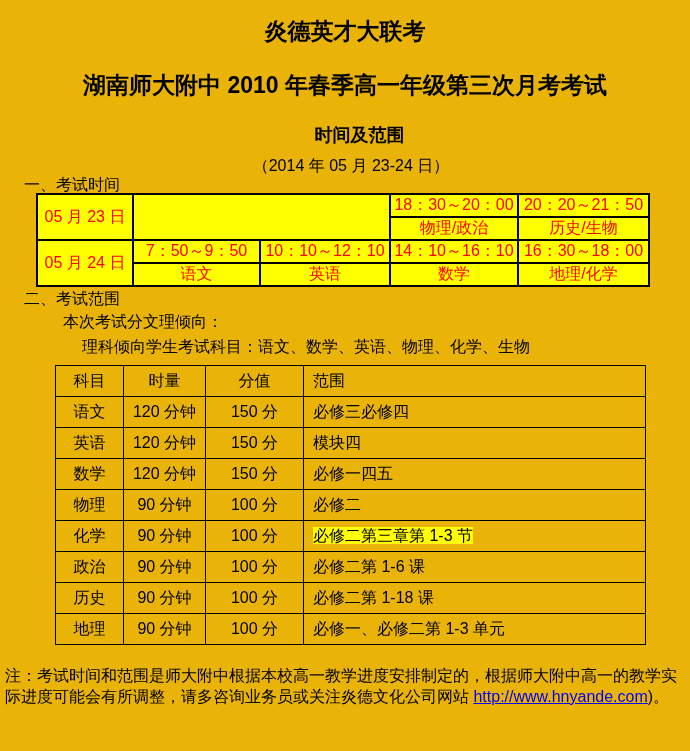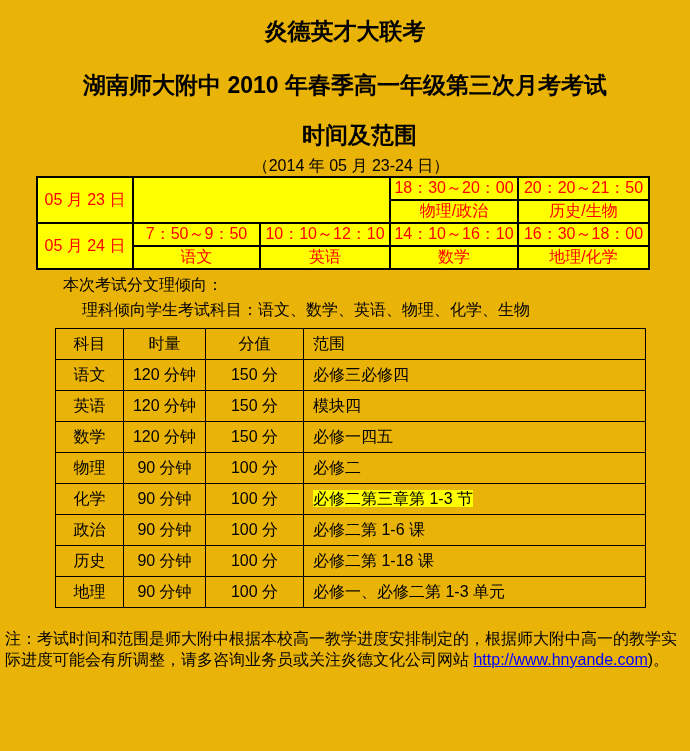--- a/index.html
+++ b/index.html
@@ -3,21 +3,21 @@
 <meta charset="utf-8">
 <style>
   html, body { margin: 0; padding: 0; background: #ffffff; }
   .page {
     width: 690px; height: 751px; background: #eab308; overflow: hidden;
     font-family: Liberation Sans, sans-serif;
     color: #000000; position: relative;
   }
   .t1 { text-align: center; font-weight: bold; font-size: 23px; line-height: 30px; margin: 16px 0 0 0; }
   .t2 { text-align: center; font-weight: bold; font-size: 23px; line-height: 30px; margin: 24px 0 0 0; }
-  .t3 { text-align: center; font-weight: bold; font-size: 23px; line-height: 30px; margin: 20px 0 0 0; padding-left: 29px; }
+  .t3 { text-align: center; font-weight: bold; font-size: 18px; line-height: 30px; margin: 20px 0 0 0; padding-left: 29px; }
   .sub { text-align: center; font-size: 16px; line-height: 20px; margin: 6px 0 0 12px; }
   .sec-heading { font-size: 16px; line-height: 17px; margin: 0 0 0 24px; }
   .sec-heading.second { margin-top: 3px; }
 
   table.schedule {
     border-collapse: collapse; table-layout: fixed; margin: 0 0 0 36px;
   }
   table.schedule td {
     border: 2px solid #000000; background: #FFFF00; color: #FF0000;
     text-align: center; vertical-align: middle; font-size: 16px;
@@ -46,20 +46,21 @@
 </head>
 <body>
 
 <div class="page">
 
   <div class="t1">炎德英才大联考</div>
   <div class="t2">湖南师大附中 2010 年春季高一年级第三次月考考试</div>
   <div class="t3">时间及范围</div>
   <div class="sub">（2014 年 05 月 23-24 日）</div>
 
+  <div class="sec-heading">一、考试时间</div>
 
   <table class="schedule">
     <colgroup>
       <col style="width:96px">
         <col style="width:127px">
         <col style="width:130px">
         <col style="width:128px">
         <col style="width:131px">
     </colgroup>
     <tbody>
@@ -82,20 +83,21 @@
       </tr>
       <tr>
         <td>语文</td>
         <td>英语</td>
         <td>数学</td>
         <td>地理/化学</td>
       </tr>
     </tbody>
   </table>
 
+  <div class="sec-heading second">二、考试范围</div>
   <div class="p-intro">本次考试分文理倾向：</div>
   <div class="p-item">理科倾向学生考试科目：语文、数学、英语、物理、化学、生物</div>
 
   <table class="scope">
     <colgroup>
       <col style="width:68px">
         <col style="width:82px">
         <col style="width:98px">
         <col style="width:342px">
     </colgroup>

